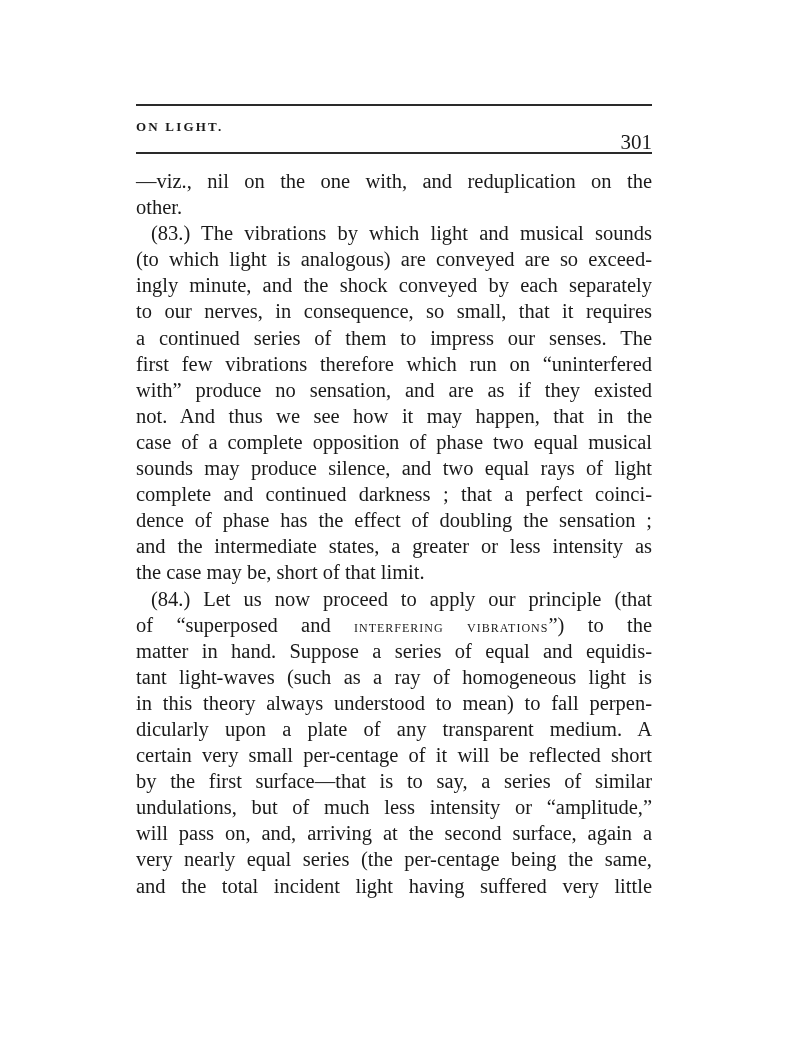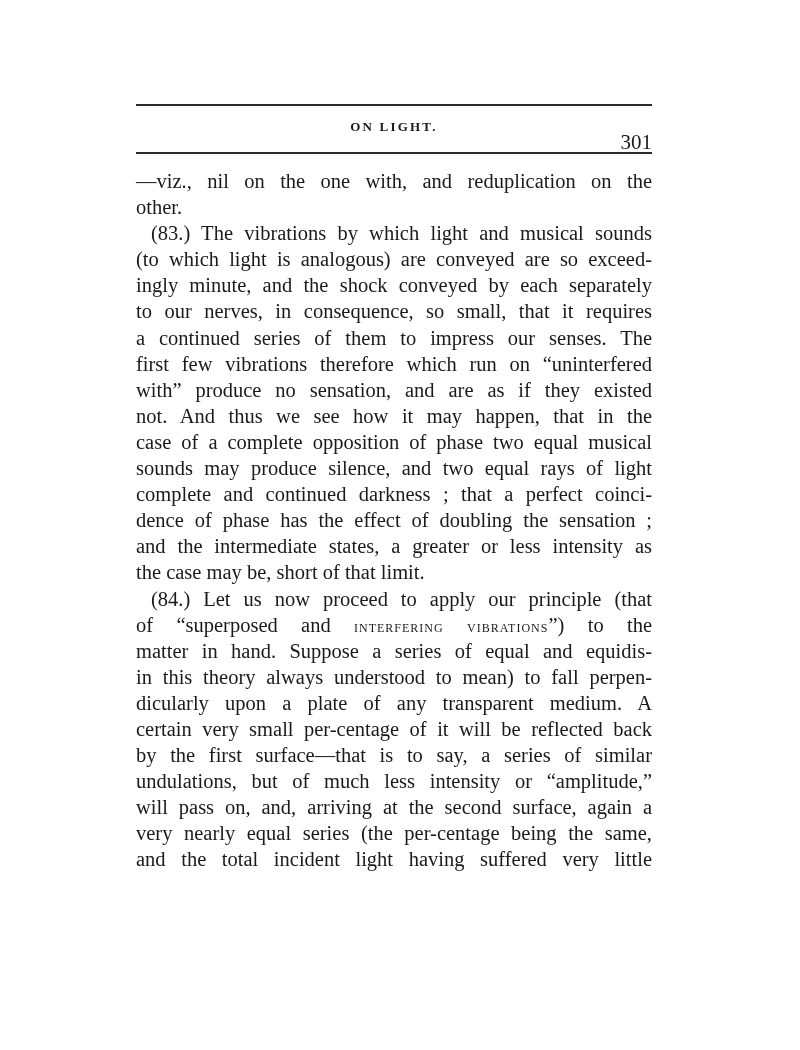--- a/index.html
+++ b/index.html
@@ -28,21 +28,21 @@
     position: absolute;
     left: 136px;
     width: 516px;
     top: 115px;
     height: 30px;
   }
   .running-title {
     position: absolute;
     left: 0;
     right: 0;
-    text-align: center;
+    text-align: left;
     top: 4px;
     font-size: 13px;
     letter-spacing: 2.2px;
     font-variant: small-caps;
     font-weight: bold;
     text-transform: uppercase;
   }
   .page-number {
     position: absolute;
     right: 0;
@@ -101,21 +101,22 @@
     <div class="line"><span>not.  And thus we see how it may happen, that in the</span></div>
     <div class="line"><span>case of a complete </span><span class="it">opposition of phase</span><span> two equal musical</span></div>
     <div class="line"><span>sounds may produce silence, and two equal rays of light</span></div>
     <div class="line"><span class="it">complete and continued darkness ;</span><span> that a perfect coinci-</span></div>
     <div class="line"><span>dence of phase has the effect of doubling the sensation ;</span></div>
     <div class="line"><span>and the intermediate states, a greater or less intensity as</span></div>
     <div class="line last"><span>the case may be, short of that limit.</span></div>
     <div class="line indent"><span>(84.) Let us now proceed to apply our principle (that</span></div>
     <div class="line"><span>of “</span><span class="it">superposed and</span><span> </span><span class="sc">Interfering Vibrations</span><span>”) to the</span></div>
     <div class="line"><span>matter in hand.  Suppose a series of equal and equidis-</span></div>
+    <div class="line"><span>tant light-waves (such as </span><span class="it">a ray</span><span> of homogeneous light is</span></div>
     <div class="line"><span>in this theory always understood to mean) to fall perpen-</span></div>
     <div class="line"><span>dicularly upon a plate of any transparent medium.  A</span></div>
-    <div class="line"><span>certain very small per-centage of it will be reflected back</span></div>
+    <div class="line"><span>certain very small per-centage of it will be reflected short</span></div>
     <div class="line"><span>by the first surface—that is to say, a series of similar</span></div>
     <div class="line"><span>undulations, but of much less intensity or “amplitude,”</span></div>
     <div class="line"><span>will pass on, and, arriving at the second surface, again a</span></div>
     <div class="line"><span class="it">very nearly equal</span><span> series (the per-centage being the same,</span></div>
     <div class="line"><span>and the total incident light having suffered very little</span></div>
   </div>
 
 </body></html>

